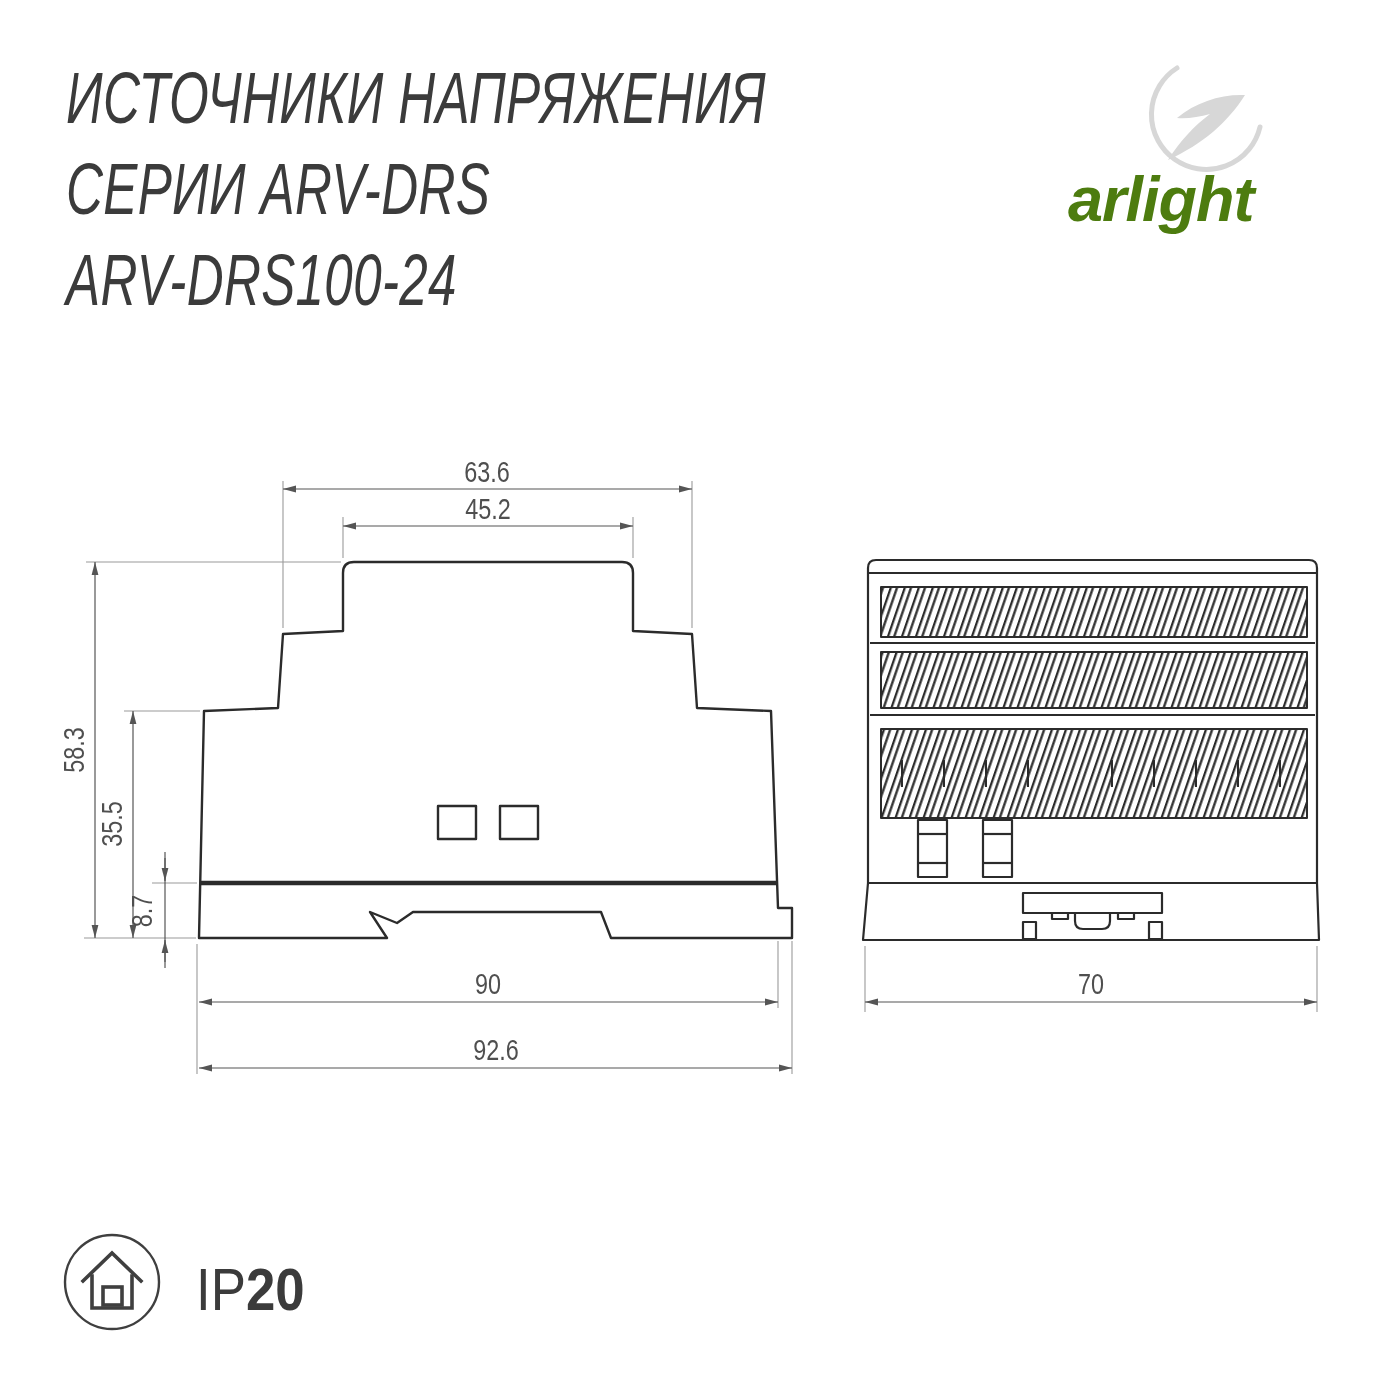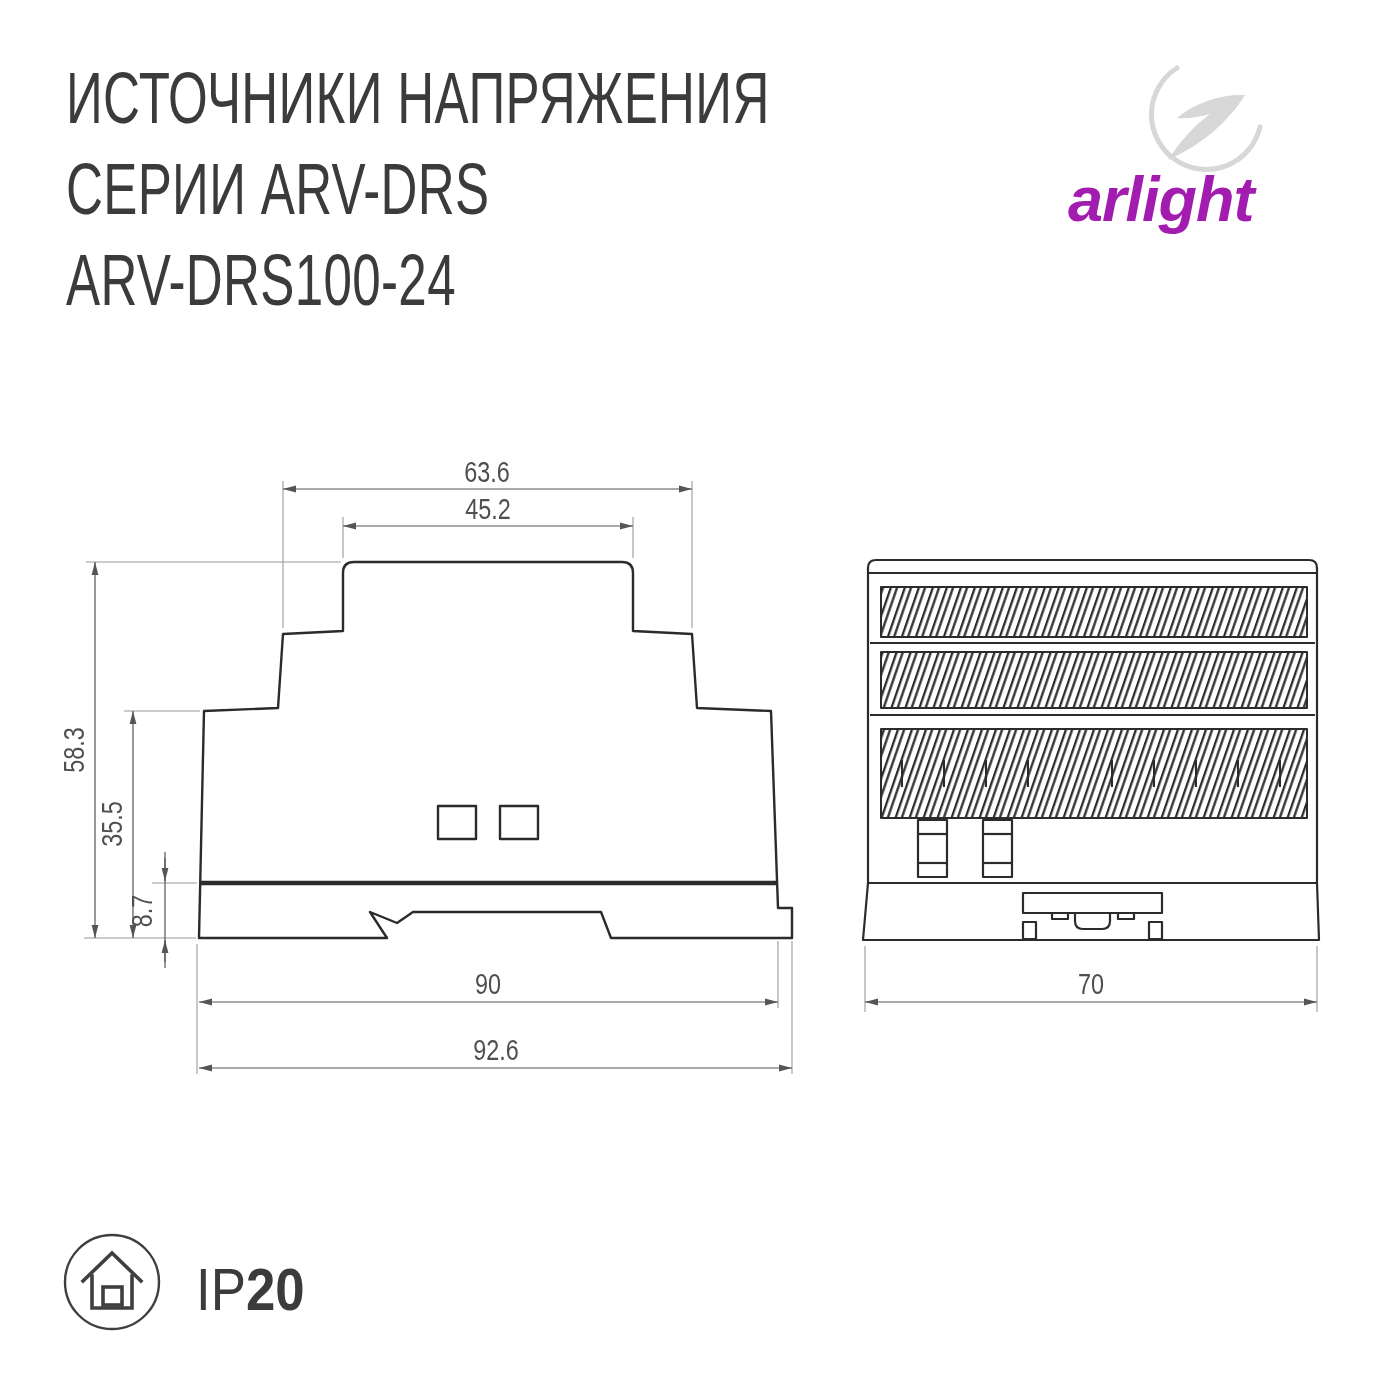--- a/index.html
+++ b/index.html
@@ -1,28 +1,28 @@
 <!DOCTYPE html>
 <html><head>
 <meta charset="utf-8">
 <style>
   html,body{margin:0;padding:0;}
   body{
     width:1400px;height:1400px;position:relative;background:#ffffff;
     font-family:"Liberation Sans", sans-serif;overflow:hidden;
   }
-  .title-block{position:absolute;left:66px;top:52px;}
+  .title-block{position:absolute;left:66px;top:52px;font-style:italic;}
   .title-line{
     font-size:73px;line-height:91px;font-weight:400;color:#3b3b3b;
     white-space:nowrap;transform:scaleX(0.70);transform-origin:0 50%;
     letter-spacing:0.5px;
   }
   .logo-word{
     position:absolute;left:1068px;top:168px;
-    font-size:63px;font-weight:700;font-style:italic;color:#a21caf;
+    font-size:63px;font-weight:700;font-style:italic;color:#4d7c0f;
     letter-spacing:-1px;line-height:1;white-space:nowrap;
   }
   .ip-label{
     position:absolute;left:196px;top:1260px;
     font-size:60px;color:#3b3b3b;line-height:1;white-space:nowrap;
     transform:scaleX(0.88);transform-origin:0 50%;
   }
   .ip-label .ip-prefix{font-weight:400;}
   .ip-label .ip-value{font-weight:700;}
   svg{position:absolute;left:0;top:0;}

